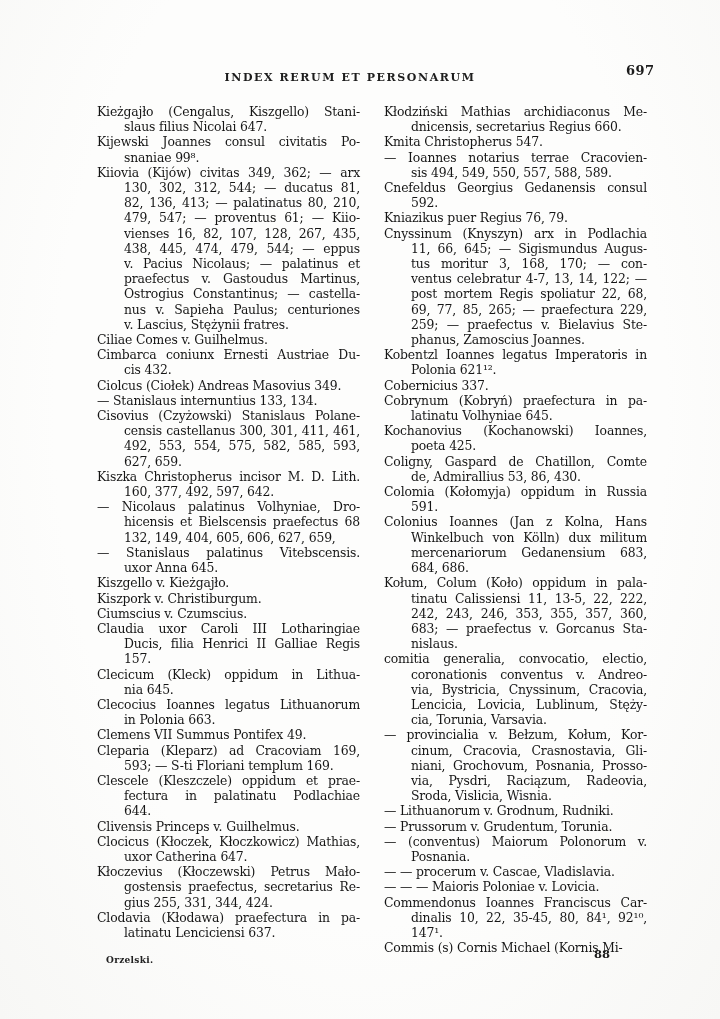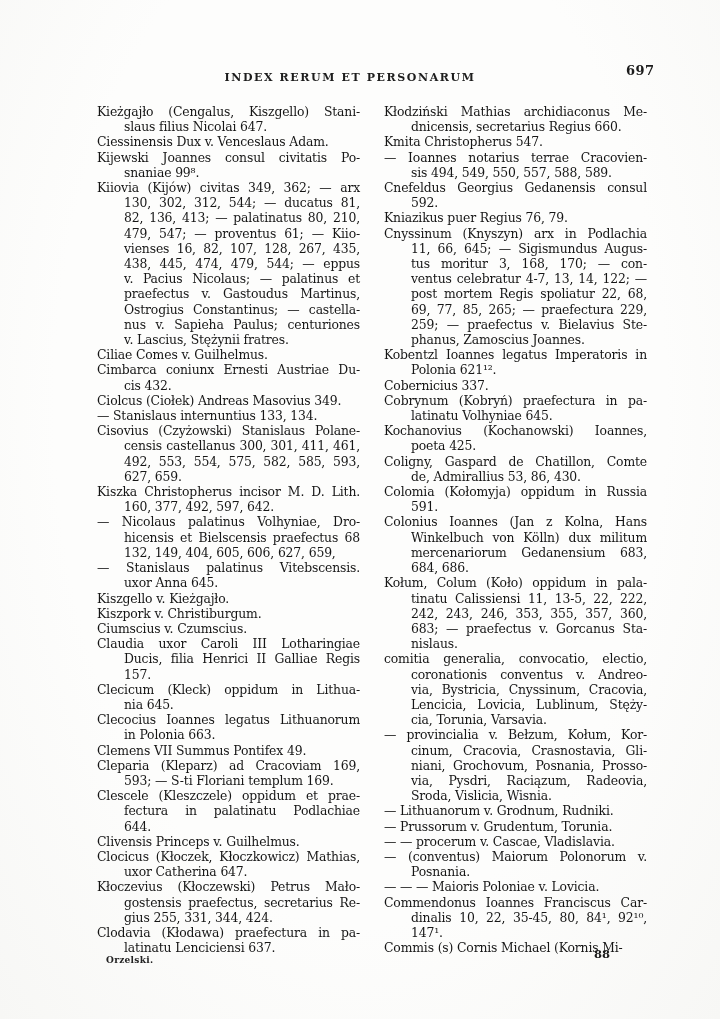--- a/index.html
+++ b/index.html
@@ -60,23 +60,20 @@
 <div class="page">
   <div class="running-head">INDEX RERUM ET PERSONARUM</div>
   <div class="page-number">697</div>
 
   <div class="col col-left">
       <div class="entry">
         <div class="line">Kieżgajło (Cengalus, Kiszgello) Stani-</div>
         <div class="line cont last">slaus filius Nicolai 647.</div>
       </div>
       <div class="entry">
-        <div class="line last">Ciessinensis Dux v. Venceslaus Adam.</div>
-      </div>
-      <div class="entry">
         <div class="line">Kijewski Joannes consul civitatis Po-</div>
         <div class="line cont last">snaniae 99⁸.</div>
       </div>
       <div class="entry">
         <div class="line">Kiiovia (Kijów) civitas 349, 362; — arx</div>
         <div class="line cont">130, 302, 312, 544; — ducatus 81,</div>
         <div class="line cont">82, 136, 413; — palatinatus 80, 210,</div>
         <div class="line cont">479, 547; — proventus 61; — Kiio-</div>
         <div class="line cont">vienses 16, 82, 107, 128, 267, 435,</div>
         <div class="line cont">438, 445, 474, 479, 544; — eppus</div>
@@ -248,25 +245,25 @@
         <div class="line cont">via, Pysdri, Raciązum, Radeovia,</div>
         <div class="line cont last">Sroda, Vislicia, Wisnia.</div>
       </div>
       <div class="entry">
         <div class="line last">— Lithuanorum v. Grodnum, Rudniki.</div>
       </div>
       <div class="entry">
         <div class="line last">— Prussorum v. Grudentum, Torunia.</div>
       </div>
       <div class="entry">
-        <div class="line last">— — procerum v. Cascae, Vladislavia.</div>
-      </div>
-      <div class="entry">
         <div class="line">— (conventus) Maiorum Polonorum v.</div>
         <div class="line cont last">Posnania.</div>
+      </div>
+      <div class="entry">
+        <div class="line last">— — procerum v. Cascae, Vladislavia.</div>
       </div>
       <div class="entry">
         <div class="line last">— — — Maioris Poloniae v. Lovicia.</div>
       </div>
       <div class="entry">
         <div class="line">Commendonus Ioannes Franciscus Car-</div>
         <div class="line cont">dinalis 10, 22, 35-45, 80, 84¹, 92¹⁰,</div>
         <div class="line cont last">147¹.</div>
       </div>
       <div class="entry">

